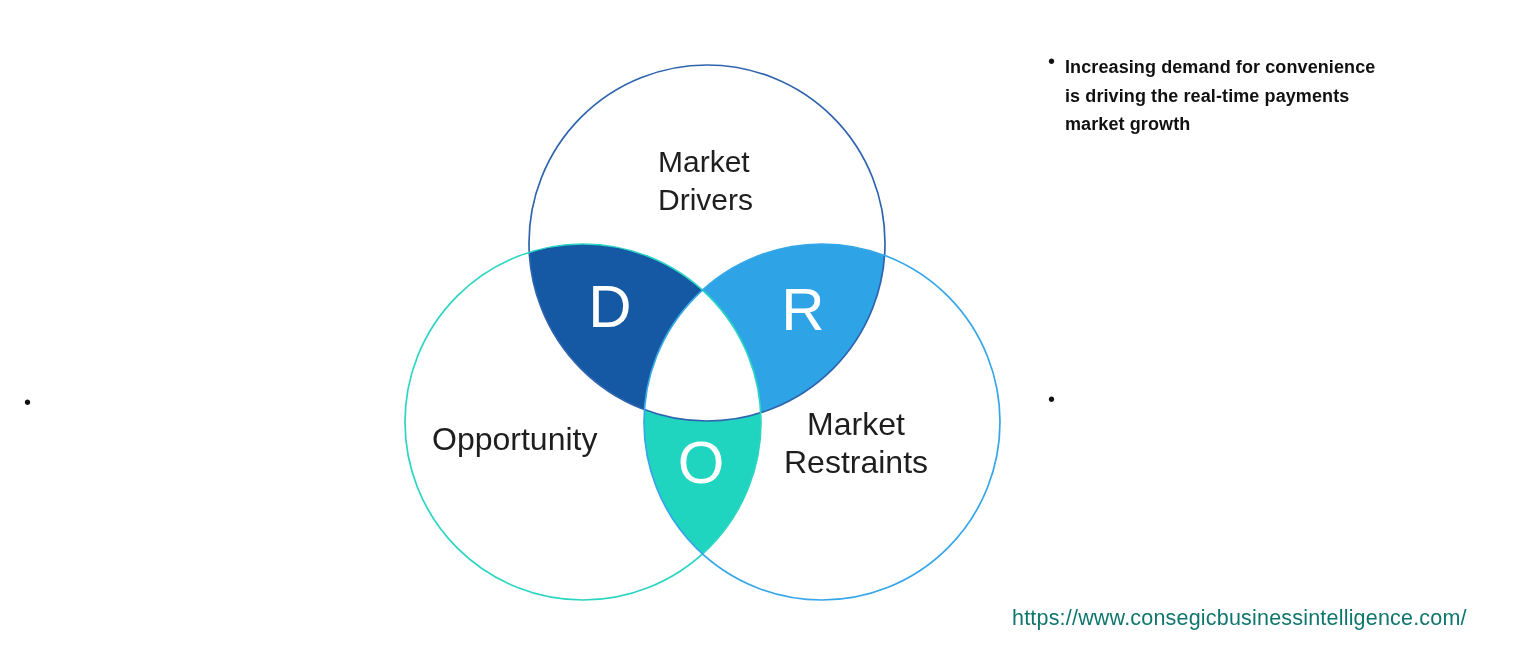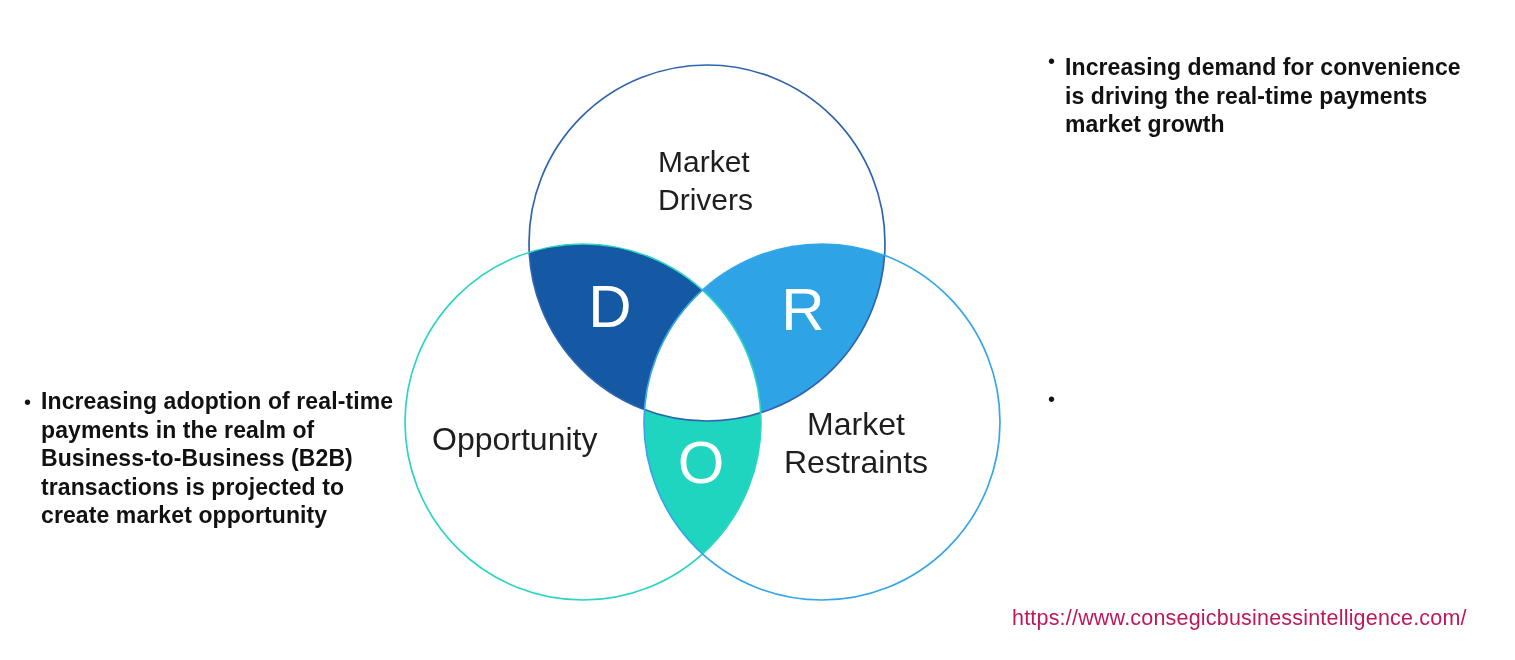--- a/index.html
+++ b/index.html
@@ -38,37 +38,37 @@
     line-height: 28.5px;
     width: 14px;
     flex: 0 0 14px;
     margin-right: 3px;
     margin-top: 1px;
     color: #111111;
   }
   .note.raised .bullet { margin-top: -6px; }
   .note .note-text {
     margin: 0;
-    font-size: 23px;
+    font-size: 18px;
     line-height: 28.5px;
     font-weight: 600;
     white-space: pre-line;
     letter-spacing: 0.1px;
   }
   .note-left   { left: 24px;  top: 387px; width: 410px; }
   .note-topright    { left: 1048px; top: 53px;  width: 440px; }
   .note-bottomright { left: 1048px; top: 384px; width: 430px; }
   .footer-url {
     position: absolute;
     left: 1012px;
     top: 606px;
     width: 460px;
     font-size: 21.5px;
     font-weight: 400;
-    color: #be185d;
+    color: #0f766e;
     letter-spacing: 0.2px;
   }
 </style>
 </head>
 <body>
 
 <div class="canvas">
 
   <svg class="venn-svg" width="1515" height="660" viewBox="0 0 1515 660">
     <defs>
@@ -114,25 +114,20 @@
     <text class="venn-label lg mid" x="856" y="435">Market</text>
     <text class="venn-label lg mid" x="856" y="473">Restraints</text>
 
     <text class="venn-letter" x="610" y="327" fill="#FFFFFF">D</text>
     <text class="venn-letter" x="803" y="330" fill="#FFFFFF">R</text>
     <text class="venn-letter" x="701" y="483" fill="#FFFFFF">O</text>
   </svg>
 
   <div class="note note-left">
     <span class="bullet">•</span>
-    <p class="note-text">Increasing adoption of real-time
-payments in the realm of
-Business-to-Business (B2B)
-transactions is projected to
-create market opportunity</p>
   </div>
 
   <div class="note note-topright raised">
     <span class="bullet">•</span>
     <p class="note-text">Increasing demand for convenience
 is driving the real-time payments
 market growth</p>
   </div>
 
   <div class="note note-bottomright">

